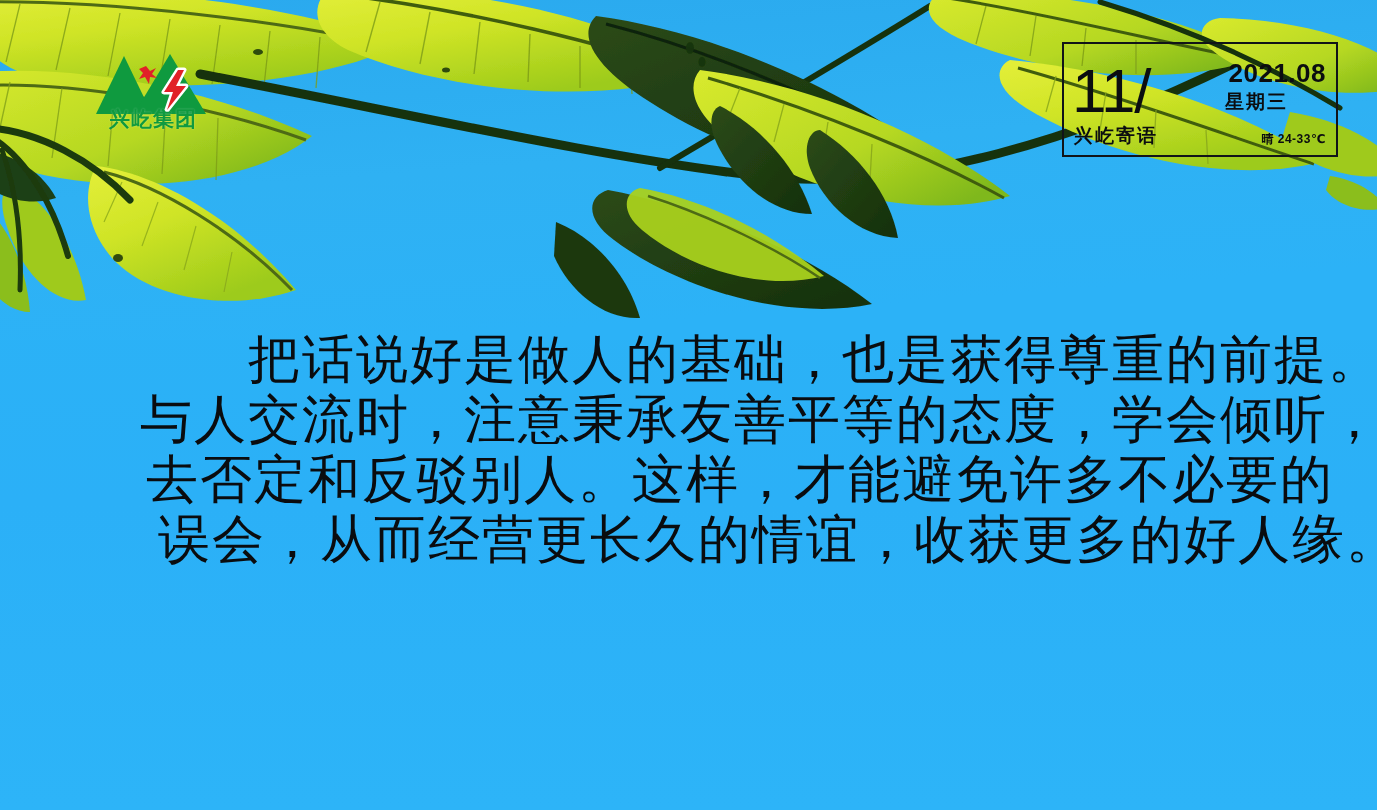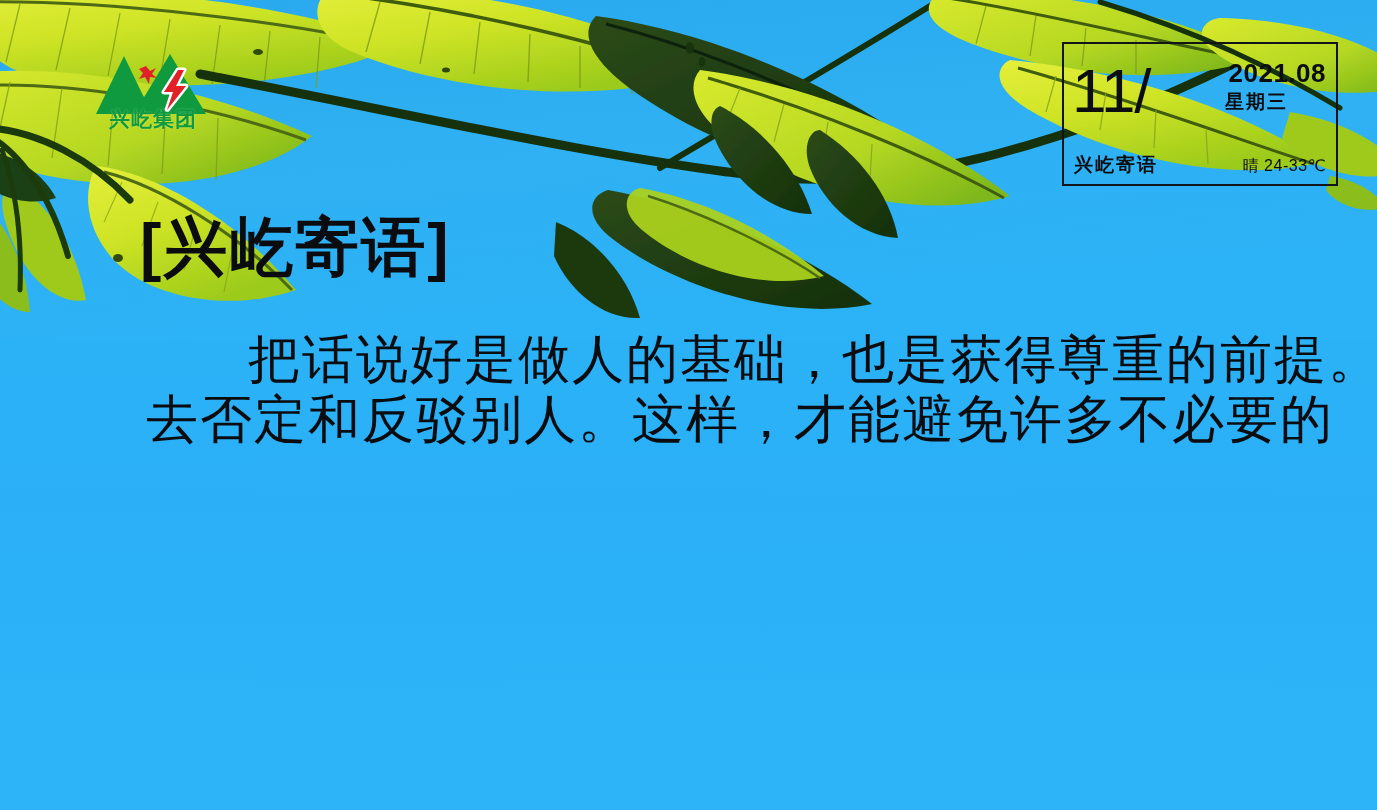--- a/index.html
+++ b/index.html
@@ -26,21 +26,21 @@
     overflow: hidden;
   }
   .photo svg { display:block; }
 
   
   .datebox {
     position: absolute;
     left: 1062px;
     top: 42px;
     width: 276px;
-    height: 144px;
+    height: 115px;
     border: 2px solid #111418;
     box-sizing: border-box;
   }
   .date-day {
     position: absolute;
     left: 8px;
     top: 16px;
     font-size: 62px;
     font-weight: 400;
     color: #0b0d10;
@@ -74,22 +74,22 @@
     font-size: 19px;
     font-weight: 700;
     color: #0b0d10;
     line-height: 1;
     letter-spacing: 2px;
   }
   .date-weather {
     position: absolute;
     right: 10px;
     bottom: 10px;
-    font-size: 16px;
-    font-weight: 400;
+    font-size: 12px;
+    font-weight: 700;
     color: #0b0d10;
     line-height: 1;
     letter-spacing: 0.5px;
   }
 
   
   .logo {
     position: absolute;
     left: 94px;
     top: 52px;
@@ -299,20 +299,21 @@
   </div>
 
   <div class="datebox">
     <div class="date-day">11/</div>
     <div class="date-ym">2021.08</div>
     <div class="date-week">星期三</div>
     <div class="date-lunar">兴屹寄语</div>
     <div class="date-weather">晴 24-33℃</div>
   </div>
 
-  <div class="headline">[兴屹寄语]</div>
 
   <div class="body-text">
     <div class="body-line indent-1">把话说好是做人的基础，也是获得尊重的前提。</div>
+    <div class="body-line">与人交流时，注意秉承友善平等的态度，学会倾听，</div>
     <div class="body-line indent-2">去否定和反驳别人。这样，才能避免许多不必要的</div>
+    <div class="body-line indent-3">误会，从而经营更长久的情谊，收获更多的好人缘。</div>
   </div>
 
 </div>
 
 </body></html>

